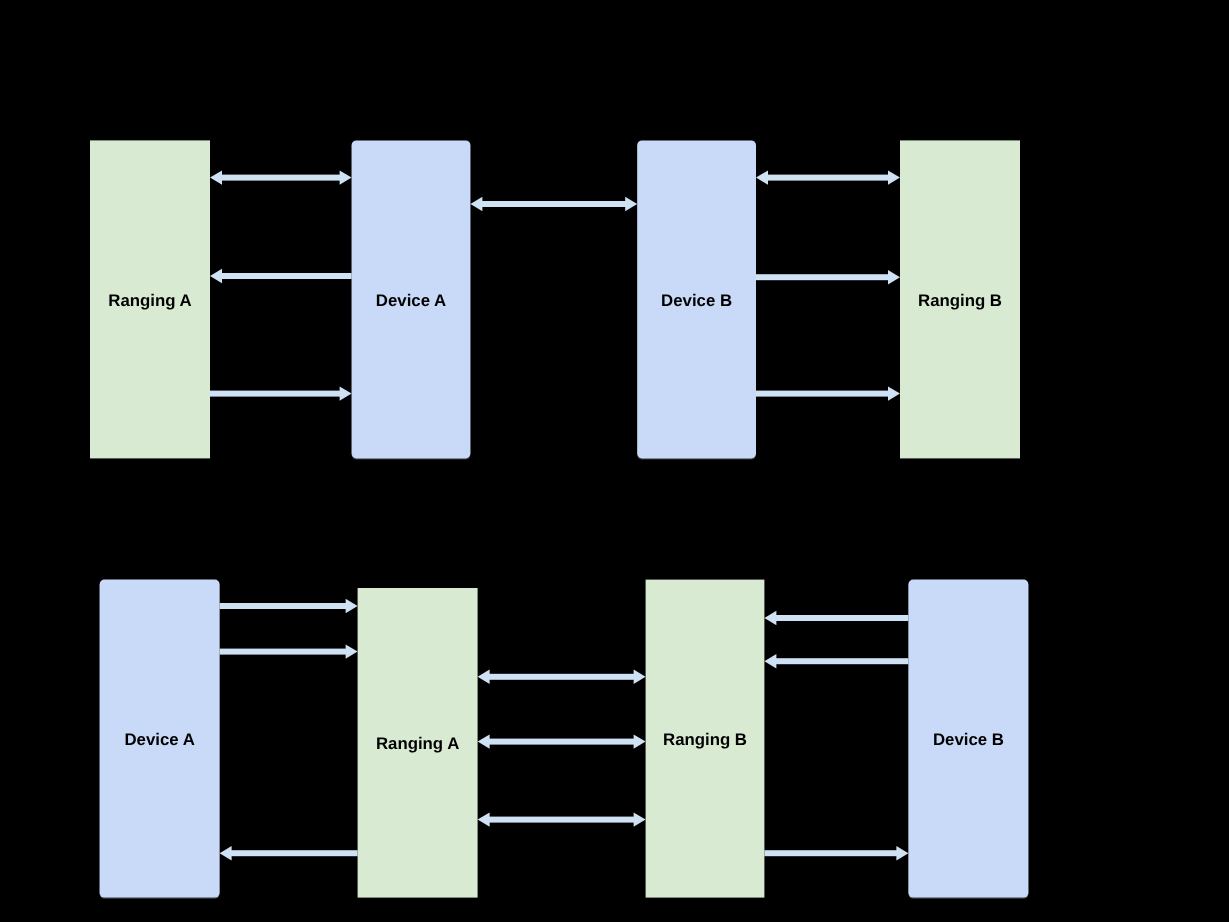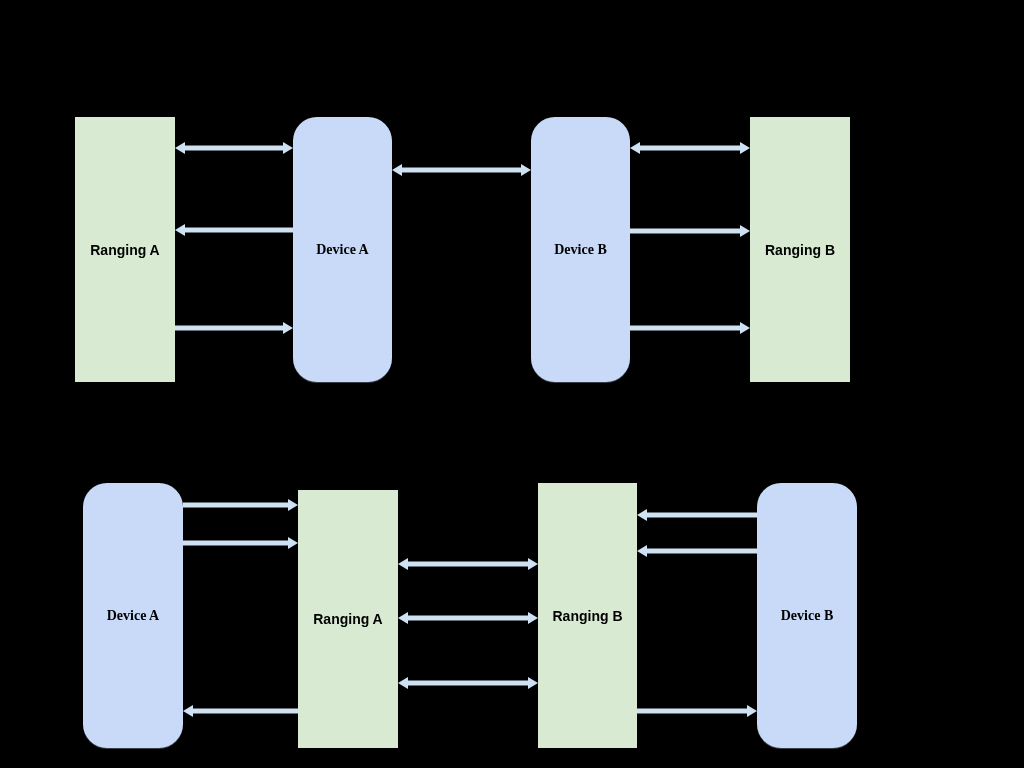--- a/index.html
+++ b/index.html
@@ -17,23 +17,22 @@
     overflow: hidden;
   }
   .node {
     position: absolute;
     box-sizing: border-box;
     display: flex;
     align-items: center;
     justify-content: center;
   }
   .node.rounded {
-    border-radius: 24px;
+    border-radius: 4px;
     box-shadow: 0 1px 0 rgba(125, 135, 150, 0.45);
-    font-family: Liberation Serif, serif;
   }
   .node-label {
     font-size: 14px;
     font-weight: bold;
     color: #000000;
     white-space: nowrap;
   }
   .arrow {
     position: absolute;
     height: 16px;

